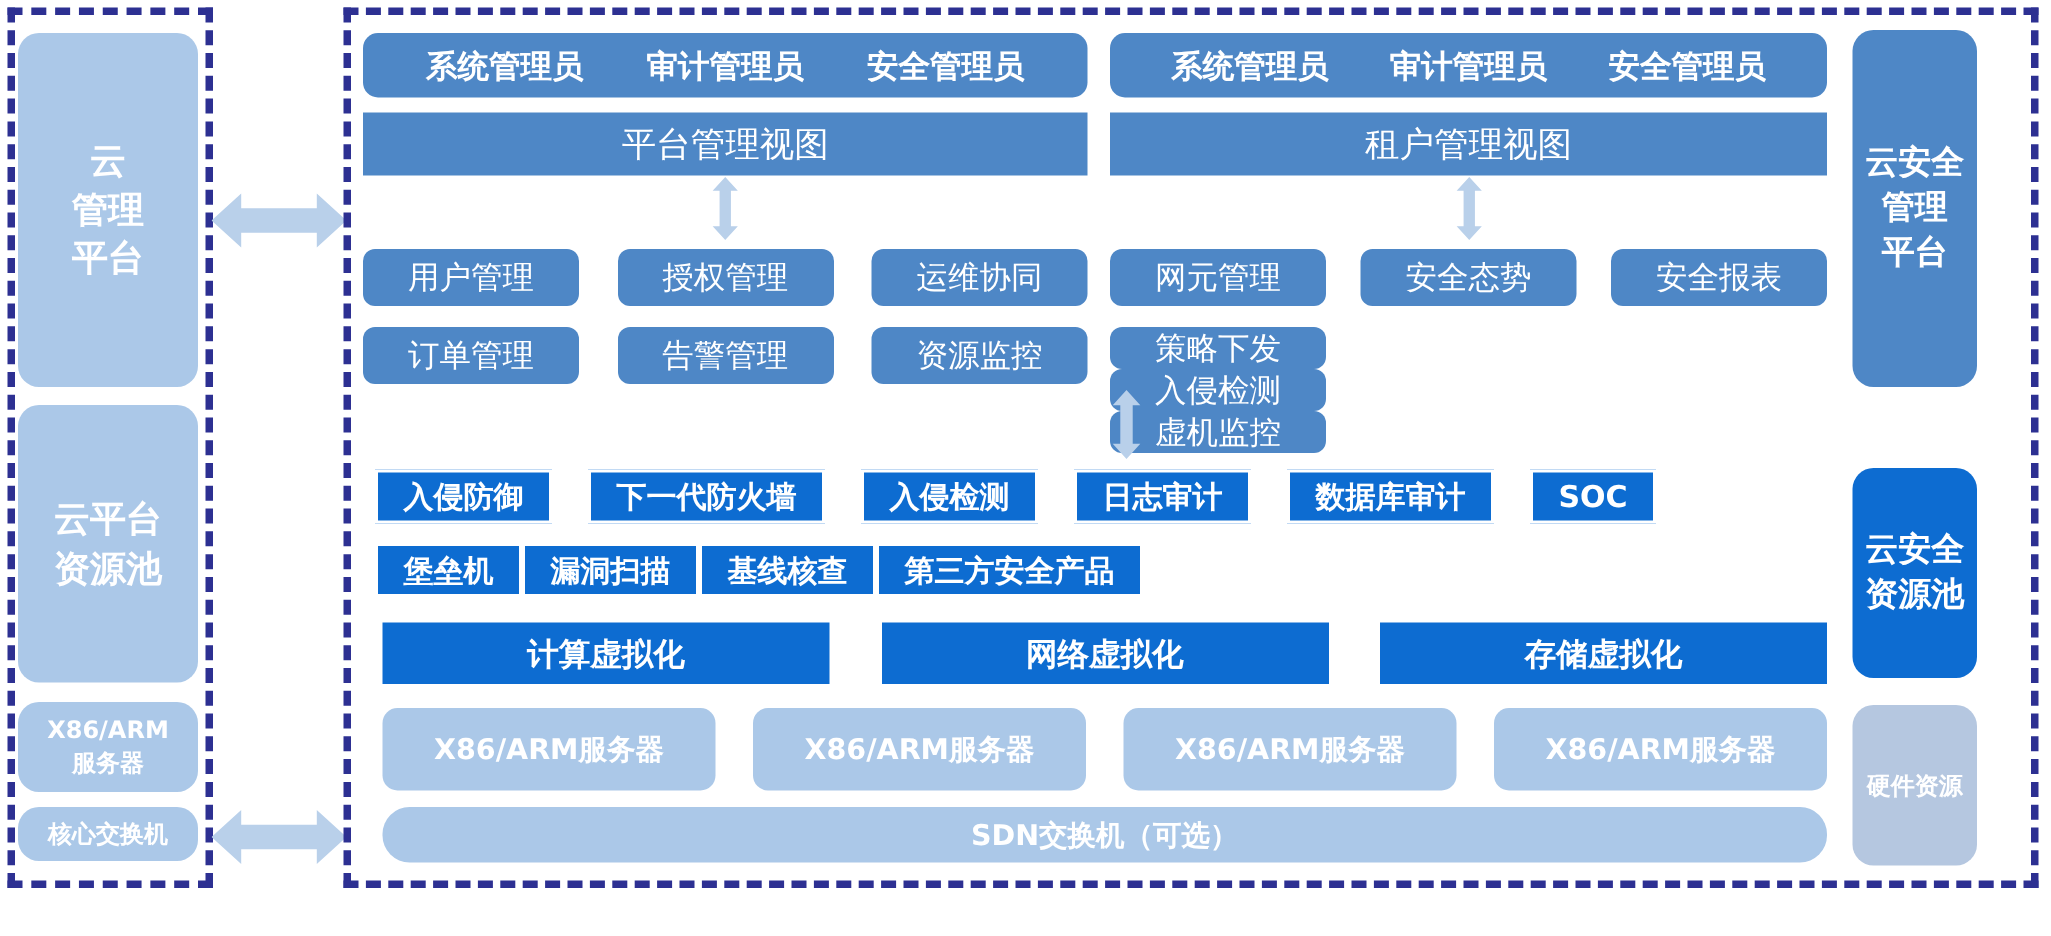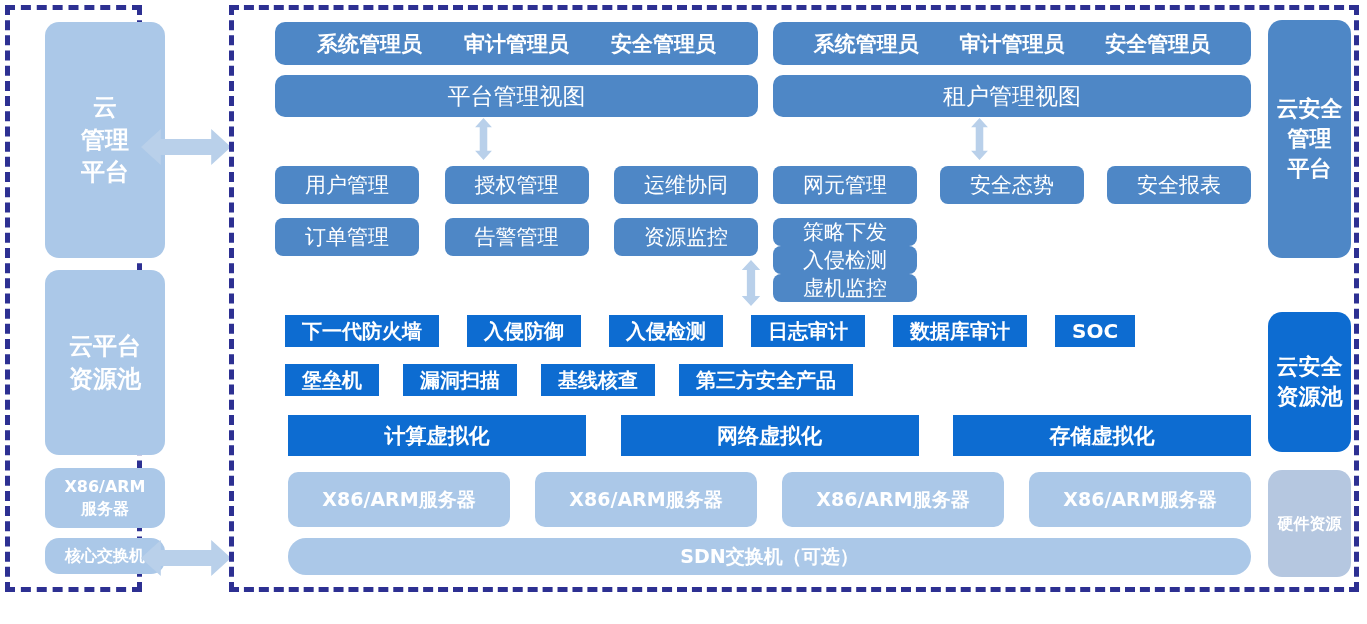--- a/index.html
+++ b/index.html
@@ -10,21 +10,21 @@
   }
   .canvas { position: relative; width: 1367px; height: 624px; background: #ffffff; }
 
   
   .dashed-panel {
     position: absolute;
     border: 5px dashed #2d3092;
     background: transparent;
   }
 
-  .abs { position: absolute; margin-left: 33px; }
+  .abs { position: absolute; }
 
   
   .cbox {
     display: flex; align-items: center; justify-content: center;
     text-align: center; color: #ffffff; white-space: pre-line;
     line-height: 1.35;
   }
   .light  { background: #abc8e8; }
   .medium { background: #4e87c6; }
   .bright { background: #0d6cd1; }
@@ -39,35 +39,35 @@
     display:flex; align-items:center; justify-content:space-evenly;
   }
   .admin-label {
     color:#fff; font-weight:700; font-size:21px;
     display:flex; align-items:center; justify-content:center;
   }
 
   
   .view-bar {
     background:#4e87c6; color:#fff; font-size:23px; font-weight:400;
-    display:flex; align-items:center; justify-content:center;border-radius:10px;
+    display:flex; align-items:center; justify-content:center;
   }
 
   
   .mod-row { display:flex; justify-content:space-between; }
   .mod-row > div {
     background:#4e87c6; border-radius:8px; width:144px;
     color:#fff; font-size:21px; font-weight:400;
     display:flex; align-items:center; justify-content:center;
   }
 
   
   .sec-row { display:flex; }
   .sec-row.r1 { gap:24px; }
-  .sec-row.r2 { gap:20px; }
+  .sec-row.r2 { }
   .sec-row > div {
     background:#0d6cd1; border:2px solid #ffffff;
     color:#fff; font-size:20px; font-weight:700;
     padding:0 17px;
     display:flex; align-items:center; justify-content:center;
   }
 
   
   .virt-row { display:flex; justify-content:space-between; }
   .virt-row > div {
@@ -157,22 +157,22 @@
         <div>策略下发</div>
         <div>入侵检测</div>
         <div>虚机监控</div>
       </div>
 
     <svg class="arrow" style="left:503px; top:250px;" width="28" height="46" viewBox="0 0 44 100">
       <polygon points="22,0 42,22 31,22 31,78 42,78 22,100 2,78 13,78 13,22 2,22" fill="#b9d0ea"></polygon>
     </svg>
 
     <div class="abs sec-row r1" style="left:16px; top:303px; height:36px;">
+        <div>入侵防御</div>
         <div>下一代防火墙</div>
-        <div>入侵防御</div>
         <div>入侵检测</div>
         <div>日志审计</div>
         <div>数据库审计</div>
         <div>SOC</div>
       </div>
     <div class="abs sec-row r2" style="left:16px; top:352px; height:36px;">
         <div>堡垒机</div>
         <div>漏洞扫描</div>
         <div>基线核查</div>
         <div>第三方安全产品</div>

